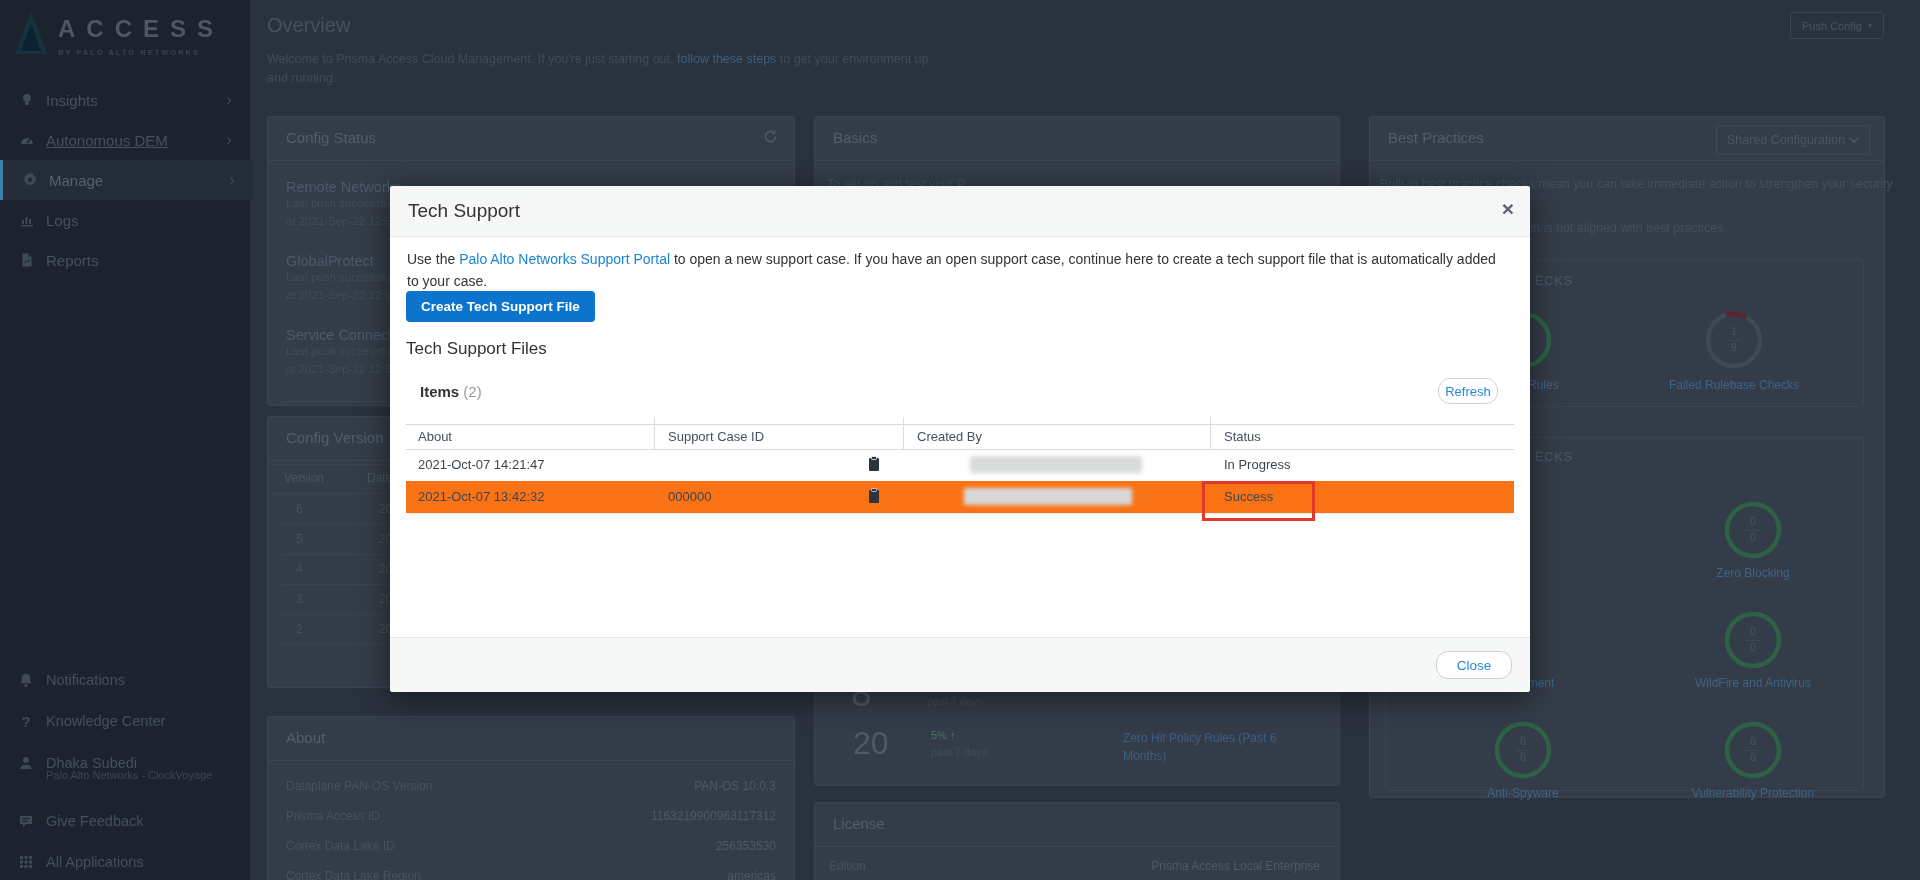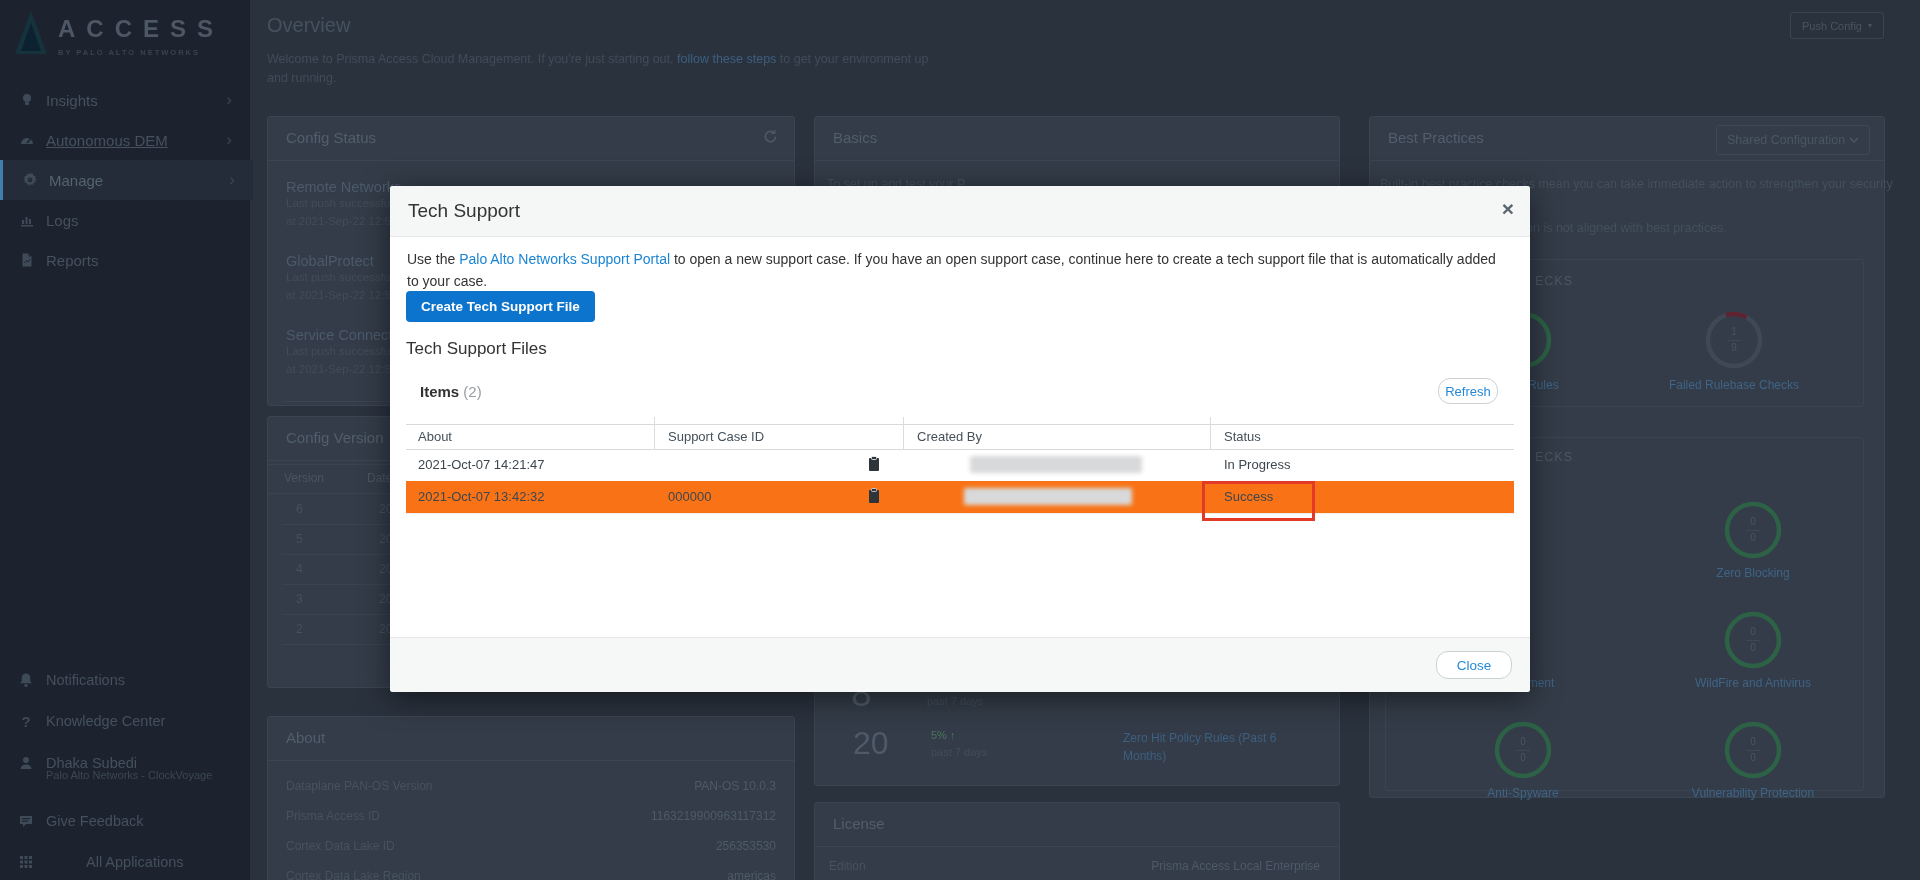--- a/index.html
+++ b/index.html
@@ -181,21 +181,21 @@
     <div class="side-foot" style="top:803px;height:36px;">
       <span class="ic">
         <svg width="16" height="16" viewBox="0 0 16 16" fill="currentColor">
             <path d="M2 3h12v8H8l-3 3v-3H2z"></path>
             <rect x="4" y="5" width="8" height="1.2" fill="#1c232e"></rect>
             <rect x="4" y="7.5" width="6" height="1.2" fill="#1c232e"></rect>
           </svg>
         </span>
       <span class="lb">Give Feedback</span>
     </div>
-    <div class="side-foot" style="top:844px;height:36px;gap:40px;">
+    <div class="side-foot" style="top:844px;height:36px;">
       <span class="ic">
         <svg width="16" height="16" viewBox="0 0 16 16" fill="currentColor">
             <rect x="2" y="2" width="3" height="3"></rect>
             <rect x="6.5" y="2" width="3" height="3"></rect>
             <rect x="11" y="2" width="3" height="3"></rect>
             <rect x="2" y="6.5" width="3" height="3"></rect>
             <rect x="6.5" y="6.5" width="3" height="3"></rect>
             <rect x="11" y="6.5" width="3" height="3"></rect>
             <rect x="2" y="11" width="3" height="3"></rect>
             <rect x="6.5" y="11" width="3" height="3"></rect>

